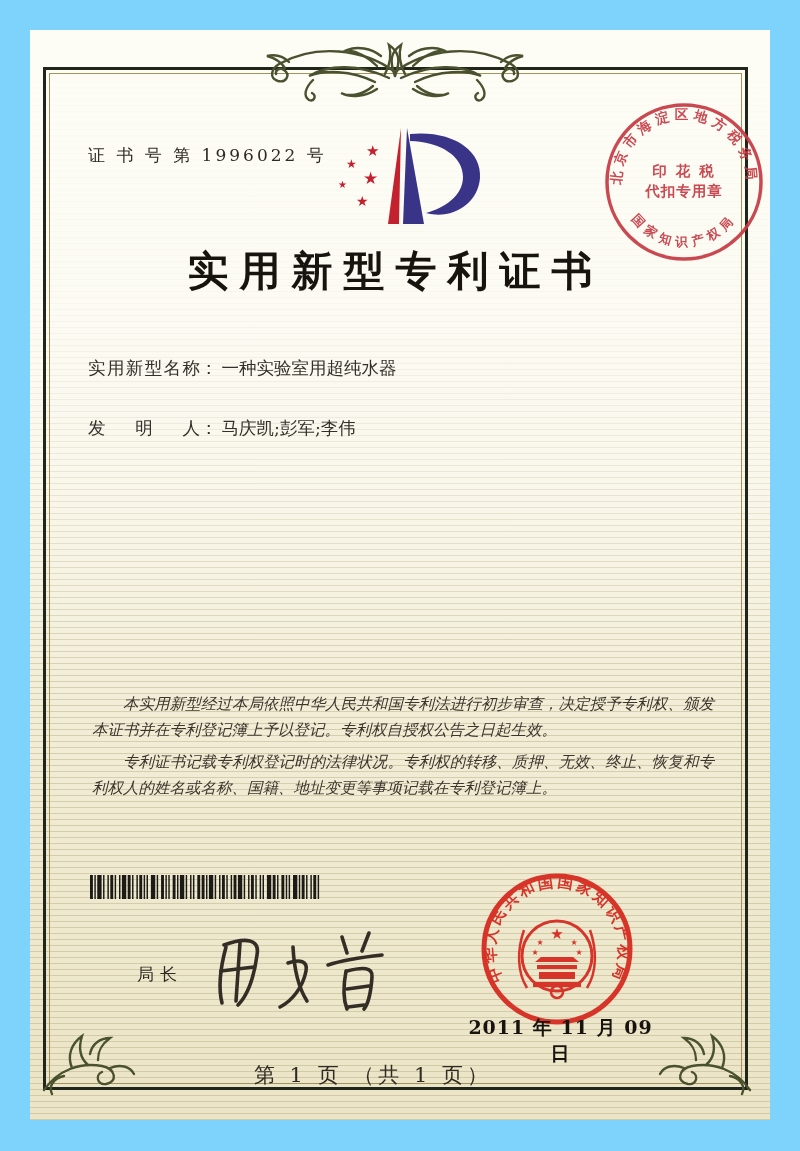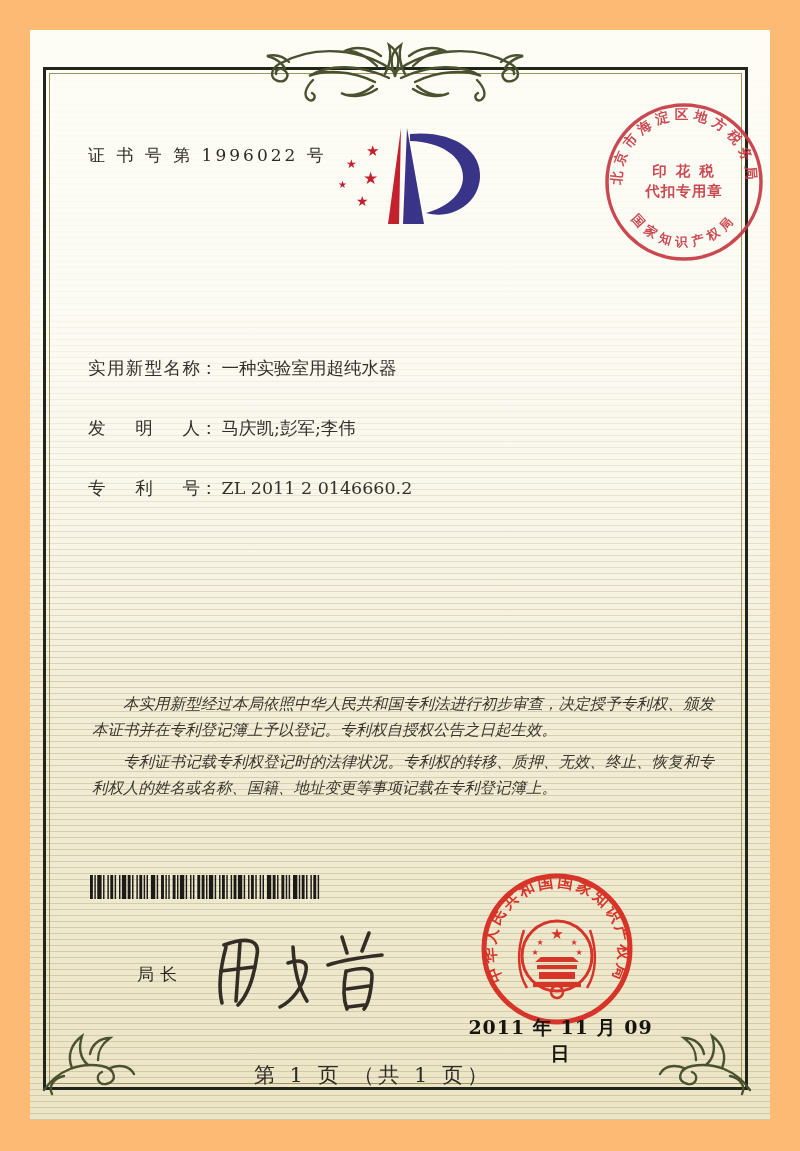--- a/index.html
+++ b/index.html
@@ -1,16 +1,16 @@
 <!DOCTYPE html>
 <html><head>
 <meta charset="utf-8">
 <style>
   html,body{margin:0;padding:0;background:#e8e8e8;}
-  #page{position:relative;width:800px;height:1151px;background:#fdba74;overflow:hidden;
+  #page{position:relative;width:800px;height:1151px;background:#7dd3fc;overflow:hidden;
         font-family:"DejaVu Serif","Liberation Serif",serif;}
   
   #paper{position:absolute;left:30px;top:30px;width:740px;height:1090px;
     background:
       linear-gradient(180deg, rgba(253,252,245,1) 0%, rgba(253,252,245,.85) 25%, rgba(253,252,245,0) 60%),
       repeating-linear-gradient(0deg, rgba(167,158,106,.38) 0 1px, rgba(0,0,0,0) 1px 6px),
       linear-gradient(180deg,#fbfaf1 0%, #f7f3e3 40%, #efe9d0 78%, #ebe4c6 100%);}
   
   .frame-outer{position:absolute;left:43px;top:67px;width:705px;height:1023px;
     border:3px solid #20261a;box-sizing:border-box;z-index:5;}
@@ -118,29 +118,27 @@
     <text class="stamp-text" font-size="13.5" fill="#c63a44" letter-spacing="5">
       <textPath href="#taxTop" startOffset="50%" text-anchor="middle">北京市海淀区地方税务局</textPath>
     </text>
     <text class="stamp-text" font-size="12.5" fill="#c63a44" letter-spacing="5">
       <textPath href="#taxBot" startOffset="50%" text-anchor="middle">国家知识产权局</textPath>
     </text>
     <text class="stamp-text" x="86" y="80" text-anchor="middle" font-size="14.5" fill="#c63a44" letter-spacing="2">印 花 税</text>
     <text class="stamp-text" x="86" y="100" text-anchor="middle" font-size="14.5" fill="#c63a44" letter-spacing="1">代扣专用章</text>
   </svg>
 
+  <div class="title">实用新型专利证书</div>
 
   <div class="field f0">
     <span class="lbl">实用新型名称</span><span class="colon">：</span><span class="val">一种实验室用超纯水器</span>
   </div>
   <div class="field f1">
     <span class="lbl">发明人</span><span class="colon">：</span><span class="val">马庆凯;彭军;李伟</span>
-  </div>
-  <div class="field f2">
-    <span class="lbl">专利号</span><span class="colon">：</span><span class="val">ZL 2011 2 0146660.2</span>
   </div>
 
   <div class="body-text">
     <p>本实用新型经过本局依照中华人民共和国专利法进行初步审查，决定授予专利权、颁发本证书并在专利登记簿上予以登记。专利权自授权公告之日起生效。</p>
     <p>专利证书记载专利权登记时的法律状况。专利权的转移、质押、无效、终止、恢复和专利权人的姓名或名称、国籍、地址变更等事项记载在专利登记簿上。</p>
   </div>
 
   <svg class="barcode" id="barcode-svg" width="246" height="24" viewBox="0 0 246 24">
       <rect x="0.00" y="0" width="2.90" height="24" fill="#1c1a16"></rect>
       <rect x="4.35" y="0" width="1.45" height="24" fill="#1c1a16"></rect>

